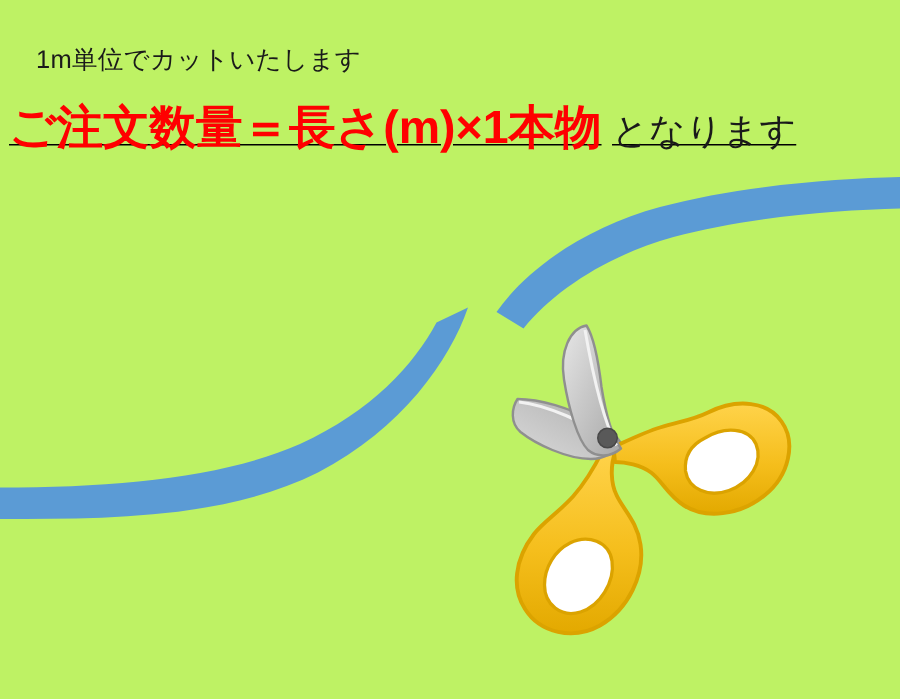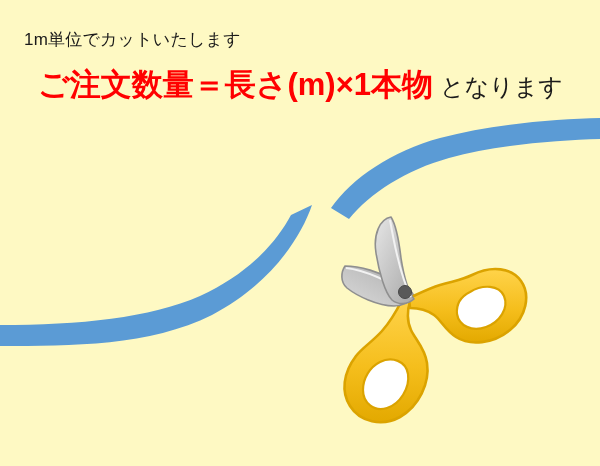--- a/index.html
+++ b/index.html
@@ -5,43 +5,44 @@
 <style>
   html, body {
     margin: 0;
     padding: 0;
     background: #ffffff;
   }
   #stage {
     position: relative;
     width: 600px;
     height: 466px;
-    background: #fef9c3;
+    background: #bef264;
     overflow: hidden;
     font-family: "Liberation Sans", "DejaVu Sans", sans-serif;
   }
 
   
   #headline-1 {
     position: absolute;
     left: 24px;
     top: 29px;
     font-size: 17px;
     line-height: 22px;
     color: #1a1a1a;
     letter-spacing: 0.2px;
     white-space: nowrap;
   }
 
   #headline-2 {
     position: absolute;
-    left: 38px;
+    left: 6px;
     top: 66px;
     line-height: 38px;
     white-space: nowrap;
+    text-decoration: underline;
   }
   #headline-2 .emph {
     font-size: 31px;
     font-weight: bold;
     color: #ff0000;
     letter-spacing: 0px;
   }
   #headline-2 .tail {
     font-size: 24px;
     font-weight: normal;

